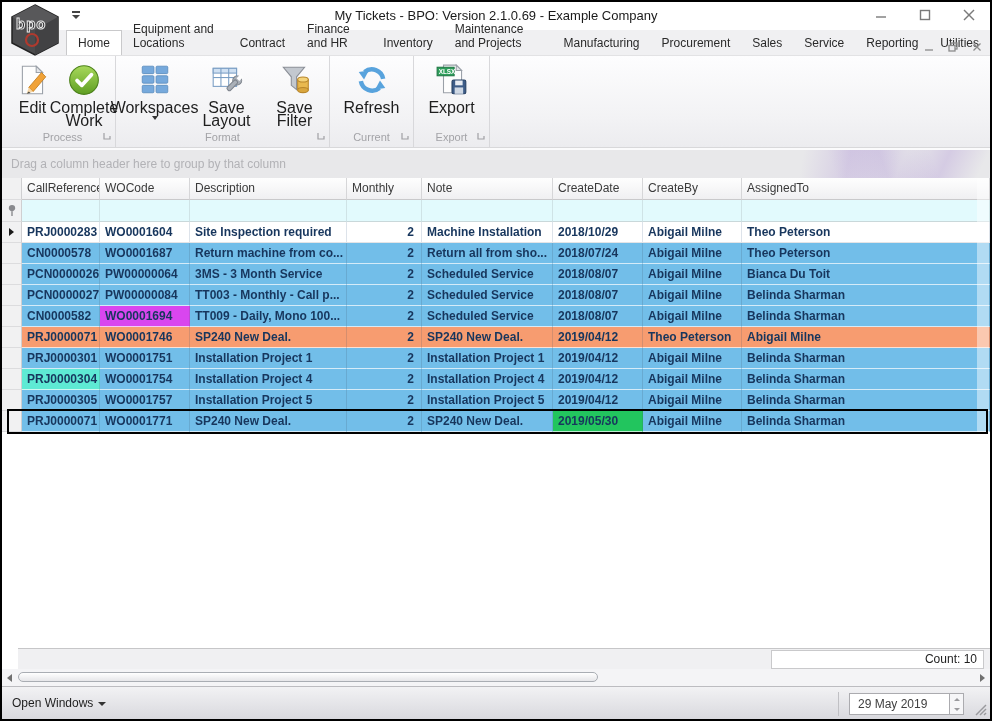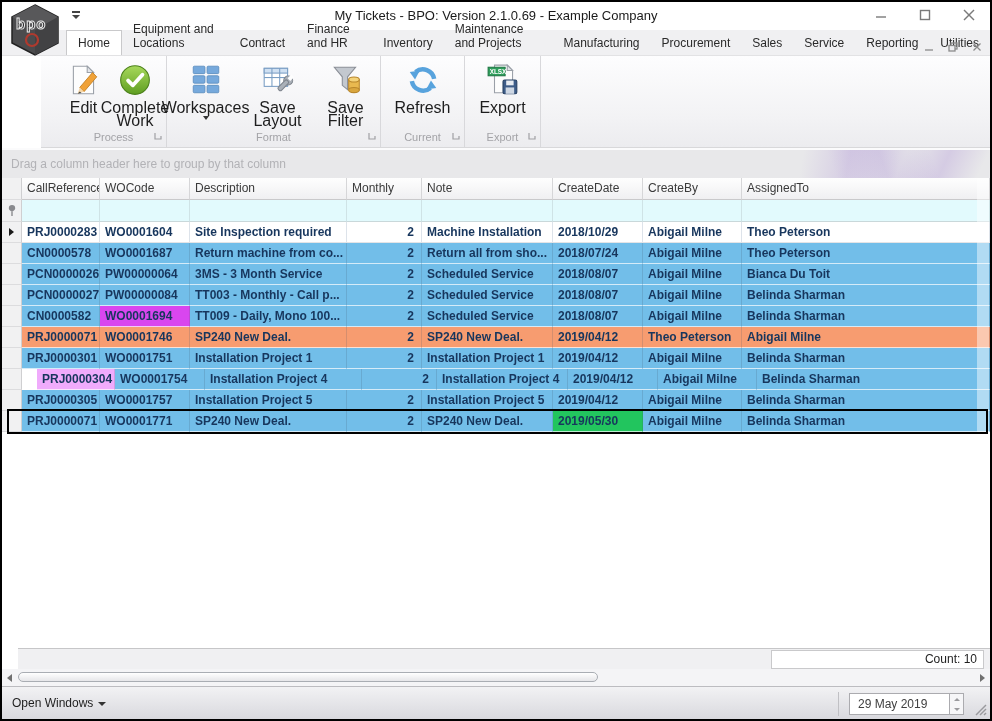--- a/index.html
+++ b/index.html
@@ -24,21 +24,21 @@
   
   .tabrow { height:26px; background:#f0f0f2; border-bottom:1px solid #e2e2e4;
     display:flex; align-items:flex-end; padding-left:64px; position:relative; flex:none; }
   .tab { font-size:12px; color:#2a2a2a; padding:5px 11px 5px; cursor:default; }
   .tab.active { background:#fff; border:1px solid #c9c9cb; border-bottom:none; }
   .mdi-controls { position:absolute; right:8px; top:7px; display:flex; gap:14px; }
   .mdi-btn svg { stroke:#8a8a8a; stroke-width:1.3; fill:none; }
 
   
   .ribbon { height:92px; background:linear-gradient(#fdfdfe,#f2f2f4 70%,#ececef);
-    display:flex; padding-left:16px; flex:none; border-bottom:1px solid #d8d8da;margin-left:39px; }
+    display:flex; padding-left:4px; flex:none; border-bottom:1px solid #d8d8da; }
   .rgroup { display:flex; flex-direction:column; position:relative;
     border-right:1px solid #d8d8db; padding:2px 2px 0; }
   .rgroup-buttons { flex:1; display:flex; justify-content:center; align-items:flex-start; gap:2px; padding-top:2px; }
   .rbtn { width:64px; padding-top:3px; display:flex; flex-direction:column; align-items:center;
     font-size:12px; color:#1e1e1e; text-align:center; cursor:default; border-radius:2px; }
   .rbtn .lbl { line-height:13px; margin-top:4px; }
   .rbtn.narrow { width:48px; }
   .rcaption { height:17px; position:relative; text-align:center; font-size:11px;
     color:#a3a3a7; line-height:15px; }
   .launcher { position:absolute; right:2px; bottom:3px; }
@@ -439,21 +439,21 @@
           <div class="cell dcell c1" style="background: rgb(114, 190, 233);">WO0001751</div>
           <div class="cell dcell c2" style="background: rgb(114, 190, 233);">Installation Project 1</div>
           <div class="cell dcell c3 num" style="background: rgb(114, 190, 233);">2</div>
           <div class="cell dcell c4" style="background: rgb(114, 190, 233);">Installation Project 1</div>
           <div class="cell dcell c5" style="background: rgb(114, 190, 233);">2019/04/12</div>
           <div class="cell dcell c6" style="background: rgb(114, 190, 233);">Abigail Milne</div>
           <div class="cell dcell c7" style="background: rgb(114, 190, 233);">Belinda Sharman</div>
         </div>
         <div class="gridrow datarow blue">
           <div class="cell ind" style="height: 21px;"></div>
-          <div class="cell dcell c0" style="background: #f0abfc; margin-left: 15px;">PRJ0000304</div>
+          <div class="cell dcell c0" style="background: #5eead4;">PRJ0000304</div>
           <div class="cell dcell c1" style="background: rgb(114, 190, 233);">WO0001754</div>
           <div class="cell dcell c2" style="background: rgb(114, 190, 233);">Installation Project 4</div>
           <div class="cell dcell c3 num" style="background: rgb(114, 190, 233);">2</div>
           <div class="cell dcell c4" style="background: rgb(114, 190, 233);">Installation Project 4</div>
           <div class="cell dcell c5" style="background: rgb(114, 190, 233);">2019/04/12</div>
           <div class="cell dcell c6" style="background: rgb(114, 190, 233);">Abigail Milne</div>
           <div class="cell dcell c7" style="background: rgb(114, 190, 233);">Belinda Sharman</div>
         </div>
         <div class="gridrow datarow blue">
           <div class="cell ind" style="height: 21px;"></div>

